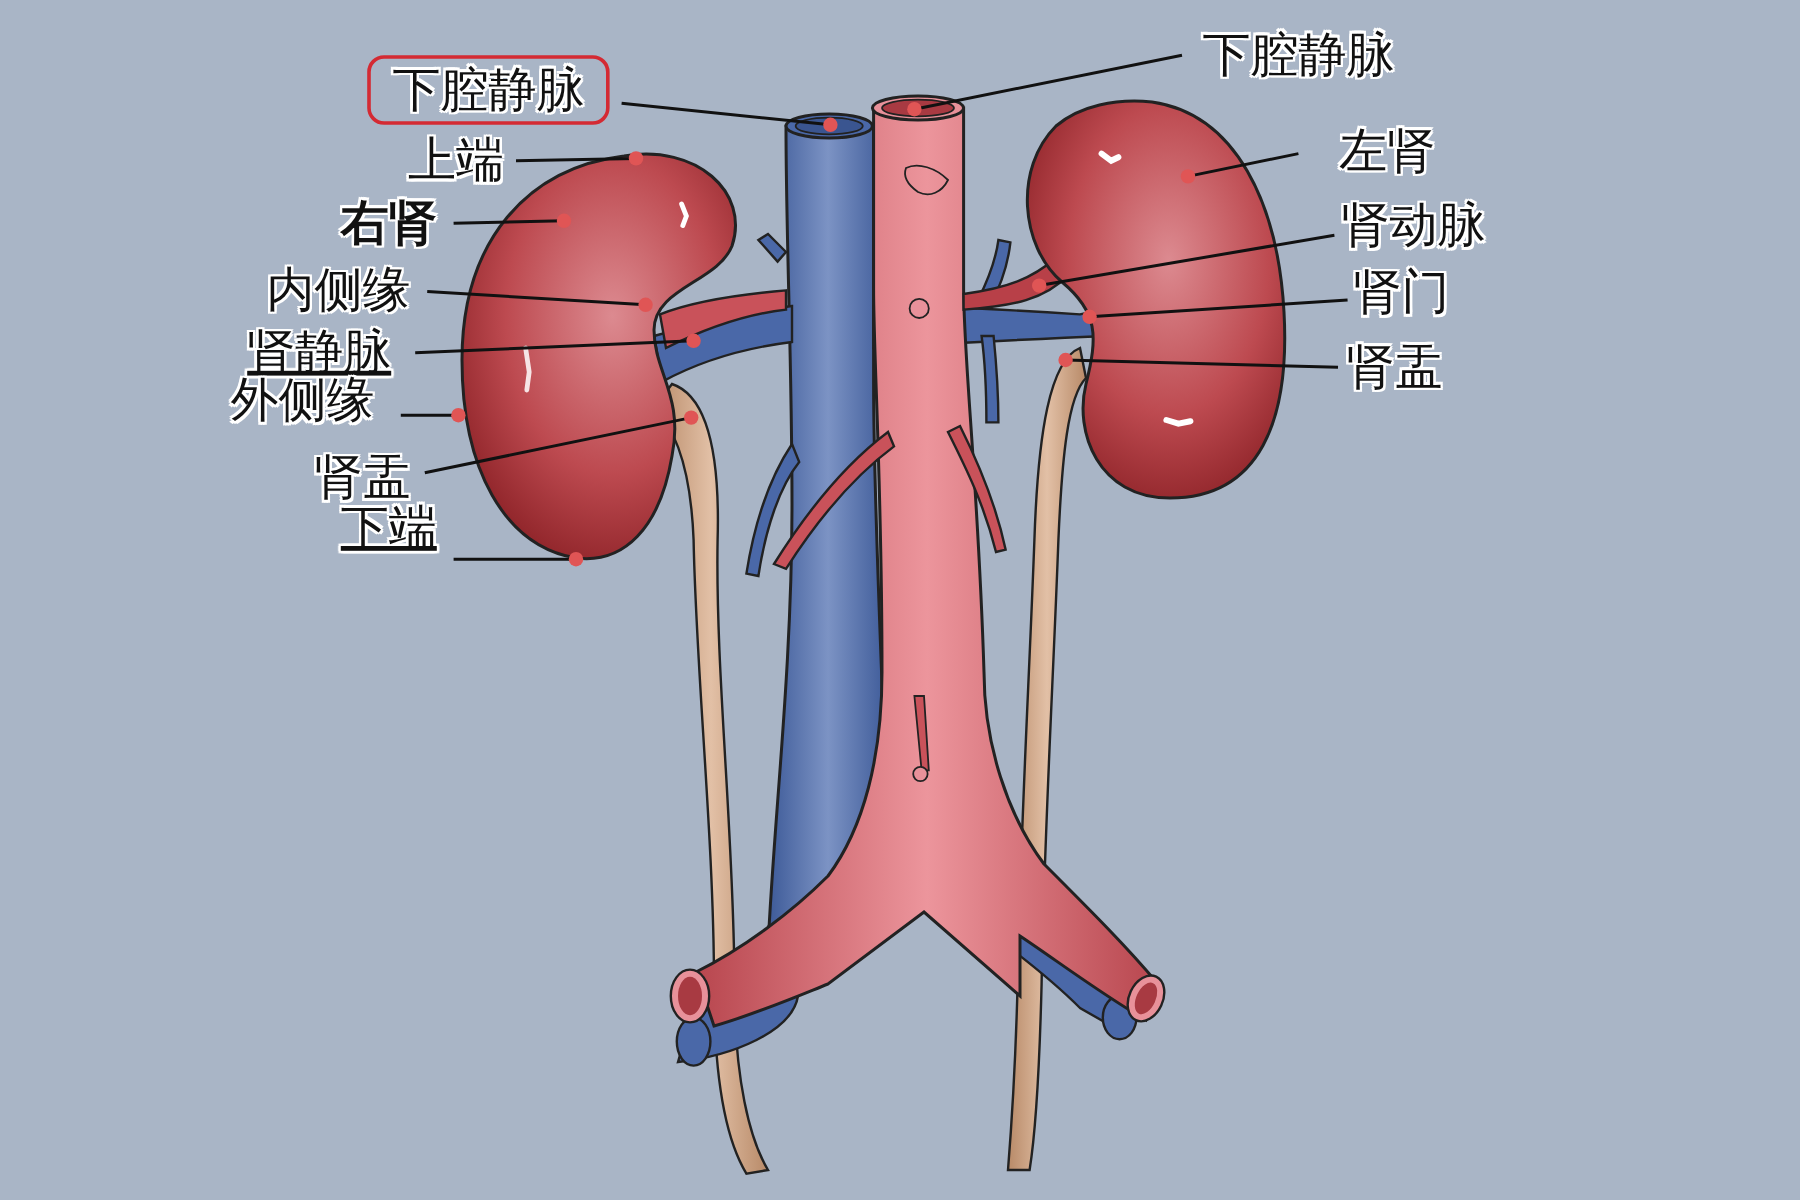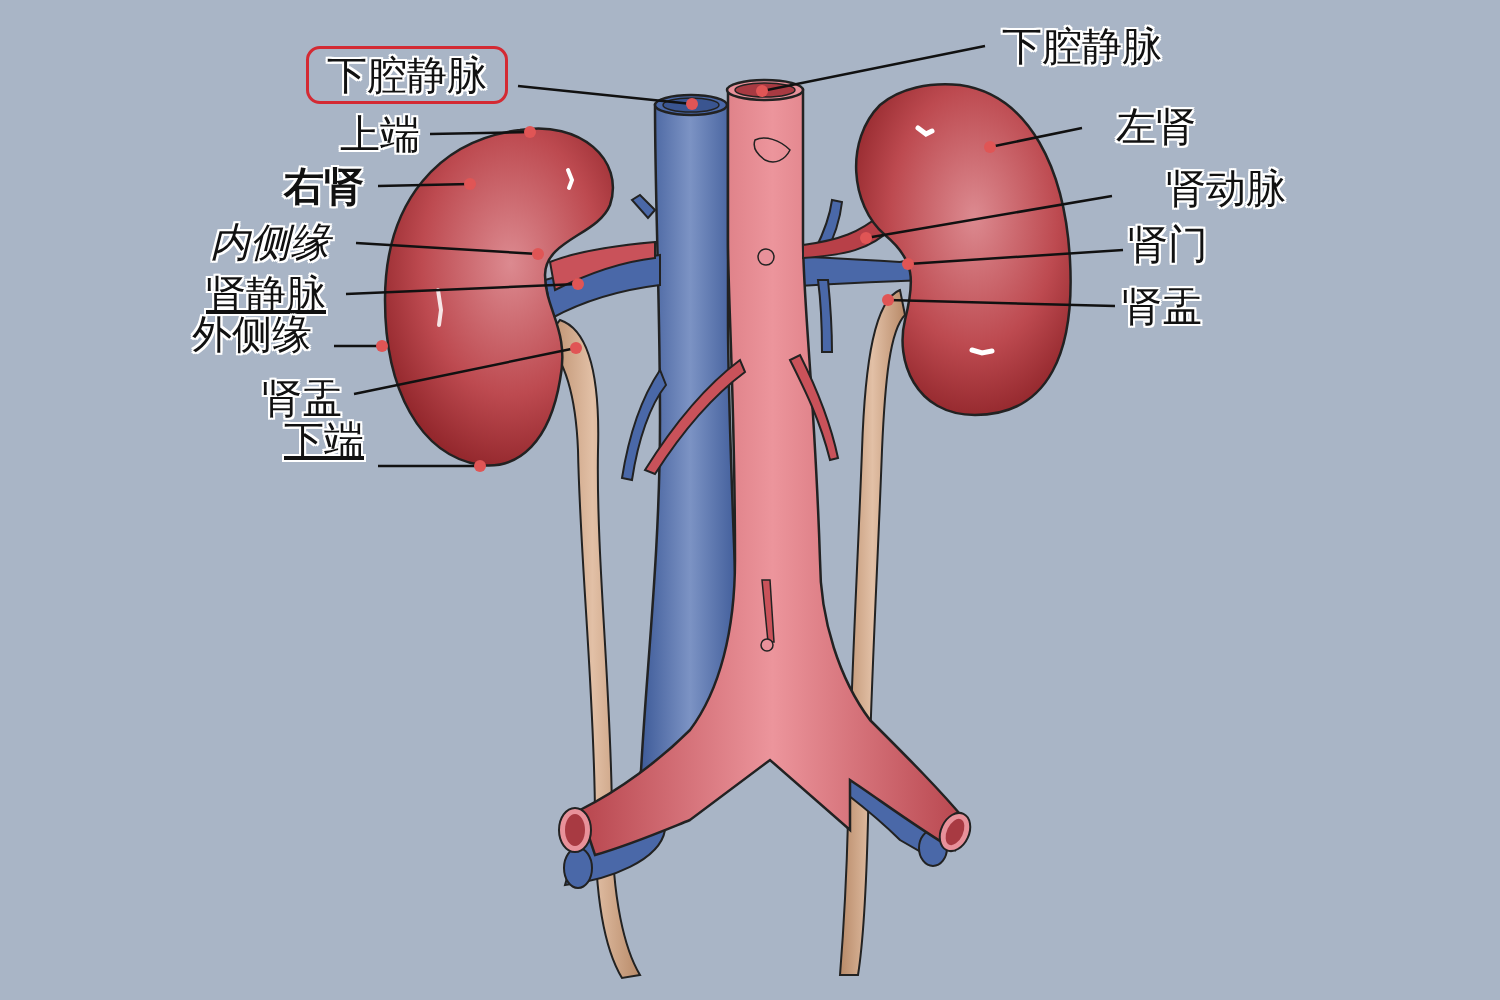--- a/index.html
+++ b/index.html
@@ -114,21 +114,21 @@
     <circle cx="866" cy="238" r="6"></circle>
     <circle cx="908" cy="264" r="6"></circle>
     <circle cx="888" cy="300" r="6"></circle>
   </g>
 </svg>
 
 <div class="lbl hl" style="left:306px;top:46px;">下腔静脉</div>
 <div class="lbl" style="left:1002px;top:26px;">下腔静脉</div>
 <div class="lbl" style="left:340px;top:114px;">上端</div>
 <div class="lbl" style="left:284px;top:166px;font-weight:bold;">右肾</div>
-<div class="lbl" style="left:210px;top:222px;font-style:italic;">内侧缘</div>
+<div class="lbl" style="left:222px;top:222px;">内侧缘</div>
 <div class="lbl" style="left:206px;top:274px;text-decoration:underline;">肾静脉</div>
 <div class="lbl" style="left:192px;top:314px;">外侧缘</div>
 <div class="lbl" style="left:262px;top:378px;">肾盂</div>
 <div class="lbl" style="left:284px;top:420px;text-decoration:underline;">下端</div>
 <div class="lbl" style="left:1116px;top:106px;">左肾</div>
-<div class="lbl" style="left:1118px;top:168px;margin-left:48px;">肾动脉</div>
+<div class="lbl" style="left:1118px;top:168px;">肾动脉</div>
 <div class="lbl" style="left:1128px;top:224px;">肾门</div>
 <div class="lbl" style="left:1122px;top:286px;">肾盂</div>
 
 </body></html>

